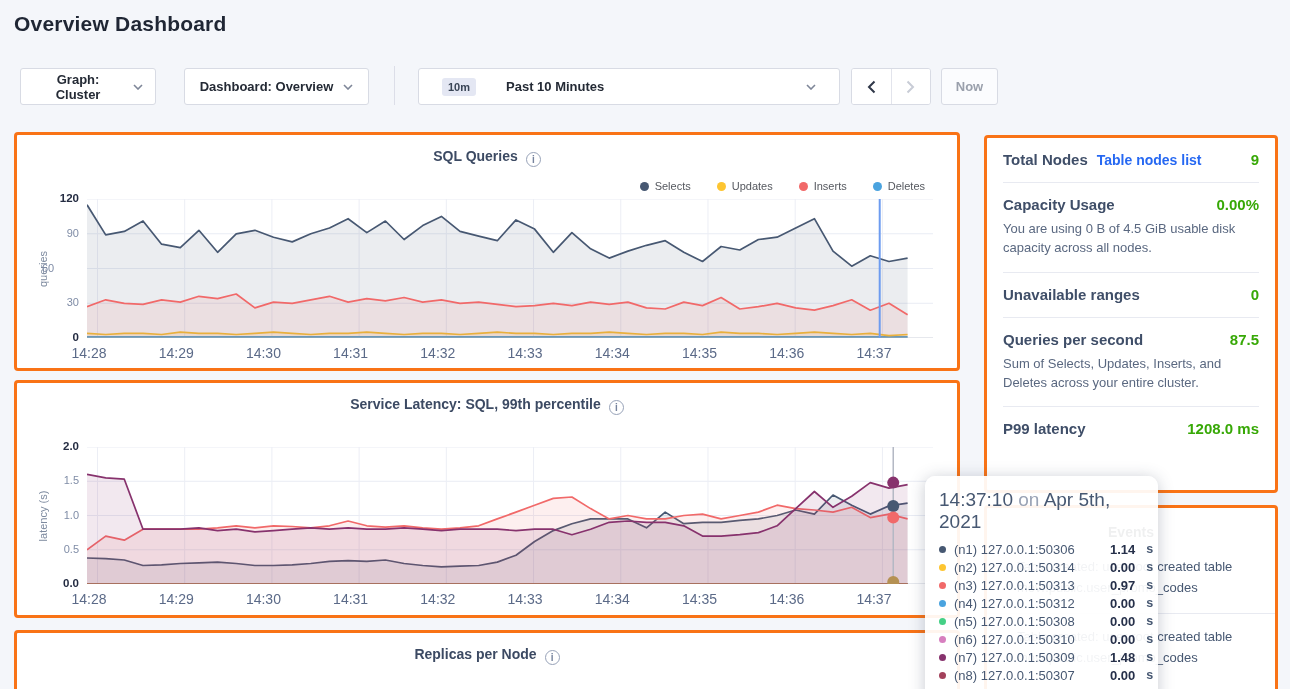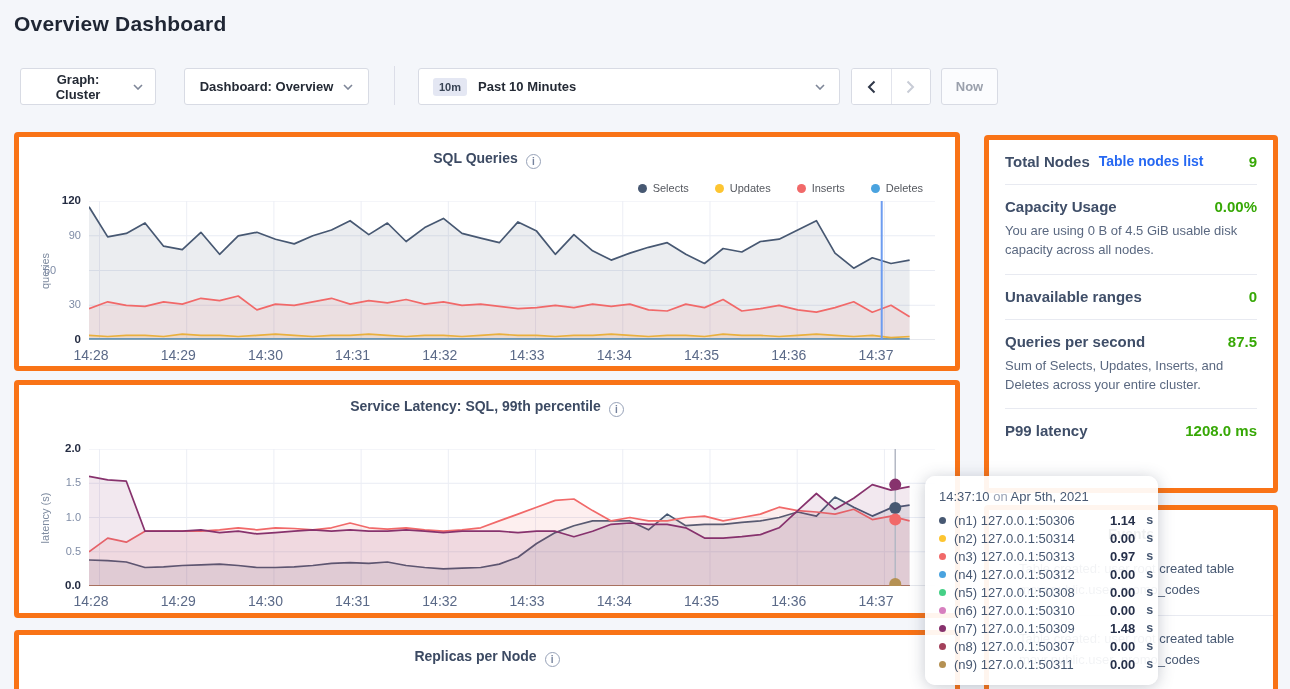--- a/index.html
+++ b/index.html
@@ -12,30 +12,30 @@
 
   
   .tbtn {
     position:absolute; top:68px; height:37px; background:#fff; border:1px solid #d8dbe4;
     border-radius:3px; font-family:inherit; font-size:13px; font-weight:700; color:#242a35;
     display:flex; align-items:center; justify-content:center; gap:10px; cursor:pointer; padding:0 12px;
   }
   #btn-graph { left:20px; width:136px; }
   #btn-dashboard { left:184px; width:185px; }
   .vdiv { position:absolute; left:394px; top:66px; width:1px; height:39px; background:#dcdee8; }
-  #time-selector { left:418px; width:422px; justify-content:flex-start; gap:11px; padding:0 14px; }
+  #time-selector { left:418px; width:422px; justify-content:flex-start; gap:30px; padding:0 23px; }
   #time-selector .chev { margin-left:auto; }
   .badge { background:#e4e7f3; color:#394455; font-size:11px; font-weight:700; padding:3px 6px; border-radius:3px; }
   .seg { position:absolute; left:851px; top:68px; height:37px; width:80px; display:flex; background:#fff; border:1px solid #d8dbe4; border-radius:3px; overflow:hidden; }
   .seg button { flex:1; background:#fff; border:none; border-right:1px solid #e2e4ec; display:flex; align-items:center; justify-content:center; cursor:pointer; }
   .seg button:last-child { border-right:none; }
   #now { left:941px; width:57px; color:#9aa0ac; font-weight:700; background:#fbfcfe; }
 
   
-  .card { position:absolute; background:#fff; border:5px solid #f97316; border-radius:4px; }
+  .card { position:absolute; background:#fff; border:3px solid #f97316; border-radius:4px; }
   #sql-card      { left:14px;  top:132px; width:946px; height:239px; }
   #latency-card  { left:14px;  top:380px; width:946px; height:238px; }
   #replicas-card { left:14px;  top:630px; width:946px; height:140px; }
   #summary-card  { left:984px; top:135px; width:294px; height:358px; }
   #events-card   { left:984px; top:505px; width:294px; height:230px; }
 
   .ctitle { position:absolute; top:13px; left:0; width:100%; text-align:center; font-size:14px; font-weight:700; color:#3c4a63; }
   .info {
     display:inline-block; width:15px; height:15px; margin-left:8px; border:1px solid #97a2b8; border-radius:50%;
     color:#76839d; font-size:10px; font-weight:700; line-height:14px; text-align:center; vertical-align:-2px; cursor:pointer;
@@ -48,35 +48,35 @@
   .ylab { position:absolute; left:0; width:62px; text-align:right; font-size:11px; color:#7f8ca6; }
   .ylab.end { font-weight:700; color:#242c42; font-size:11.5px; }
   .xlab { position:absolute; width:52px; text-align:left; font-size:14px; color:#5b6a88; }
   .yunit { position:absolute; font-size:11px; color:#7d8a9f; white-space:nowrap; transform:translate(-50%,-50%) rotate(-90deg); }
 
   
   .phead { text-align:center; font-size:14px; font-weight:700; color:#242a35; padding:16px 0 4px; }
   #summary-items { padding:0 16px; }
   .sum-item { padding:13px 0 14px; border-top:1px solid #e8eaf1; }
   .sum-item:first-child { border-top:none; }
-  .sum-row { display:flex; align-items:flex-start; }
+  .sum-row { display:flex; align-items:flex-end; }
   .sum-label { font-size:15px; font-weight:700; color:#3f4e68; }
   .sum-link { font-size:14px; font-weight:700; color:#2668f2; margin-left:9px; text-decoration:none; cursor:pointer; }
   .sum-value { margin-left:auto; font-size:15px; font-weight:700; color:#37a806; }
   .sum-desc { margin-top:7px; font-size:13px; color:#5a6880; line-height:1.45; }
   .ev-item { padding:12px 18px 14px 30px; font-size:13px; color:#475872; line-height:1.65; border-top:1px solid #e8eaf1; }
   .ev-item:first-child { border-top:none; }
 
   
   .tooltip {
     position:absolute; left:925px; top:476px; width:233px; z-index:10;
     background:rgba(255,255,255,0.93); border-radius:10px; padding:11px 14px 12px;
     box-shadow:0 2px 16px rgba(55,65,90,.28);
   }
-  .thead { font-size:13px; color:#475872; margin:2px 0 7px; }
+  .thead { font-size:19px; color:#475872; margin:2px 0 7px; }
   .thead .ton { color:#9aa3b5; }
   .trow { display:flex; align-items:center; height:18px; gap:8px; }
   .tdot { width:7px; height:7px; border-radius:50%; flex:none; }
   .tlabel { font-size:13px; color:#475872; width:148px; flex:none; }
   .tval { font-size:13px; font-weight:700; color:#26304a; }
   .tunit { font-size:12.5px; font-weight:600; color:#475872; margin-left:3px; }
 </style>
 </head>
 <body>
 

